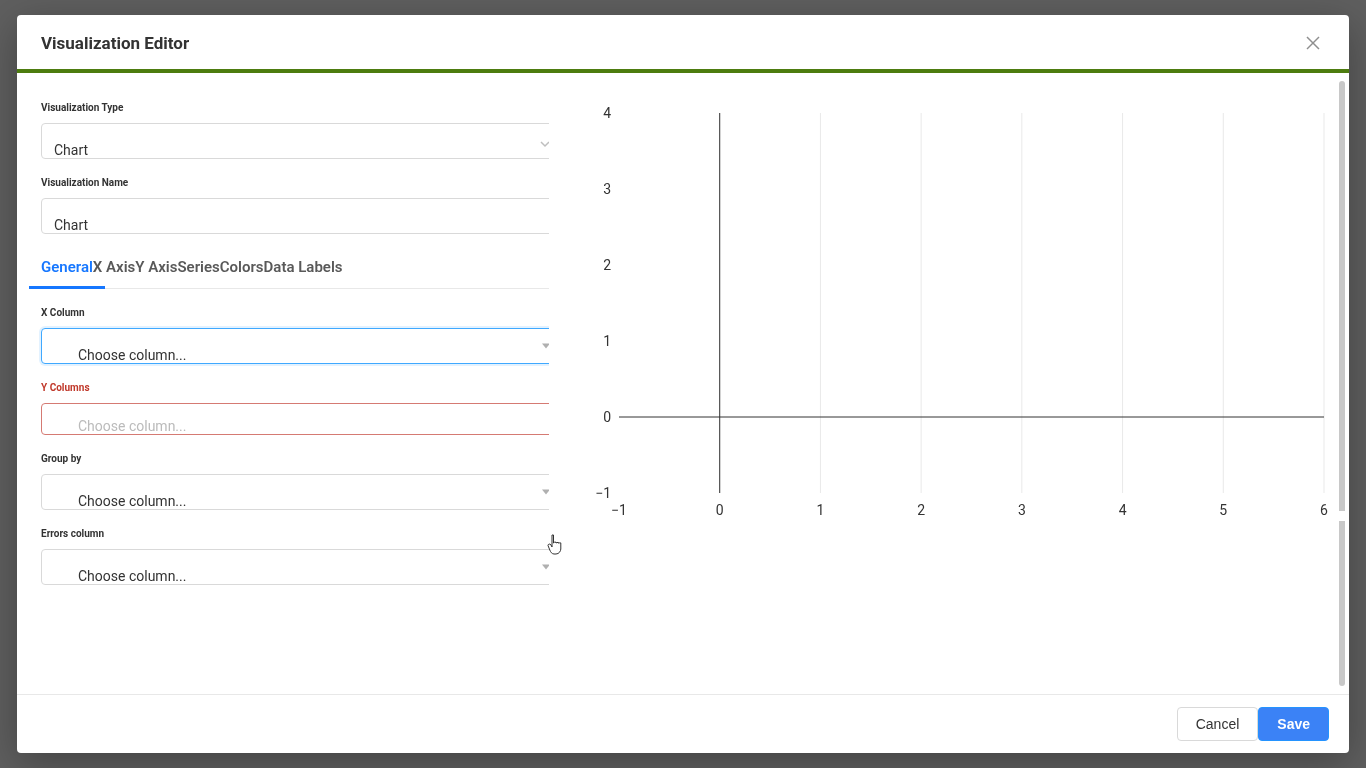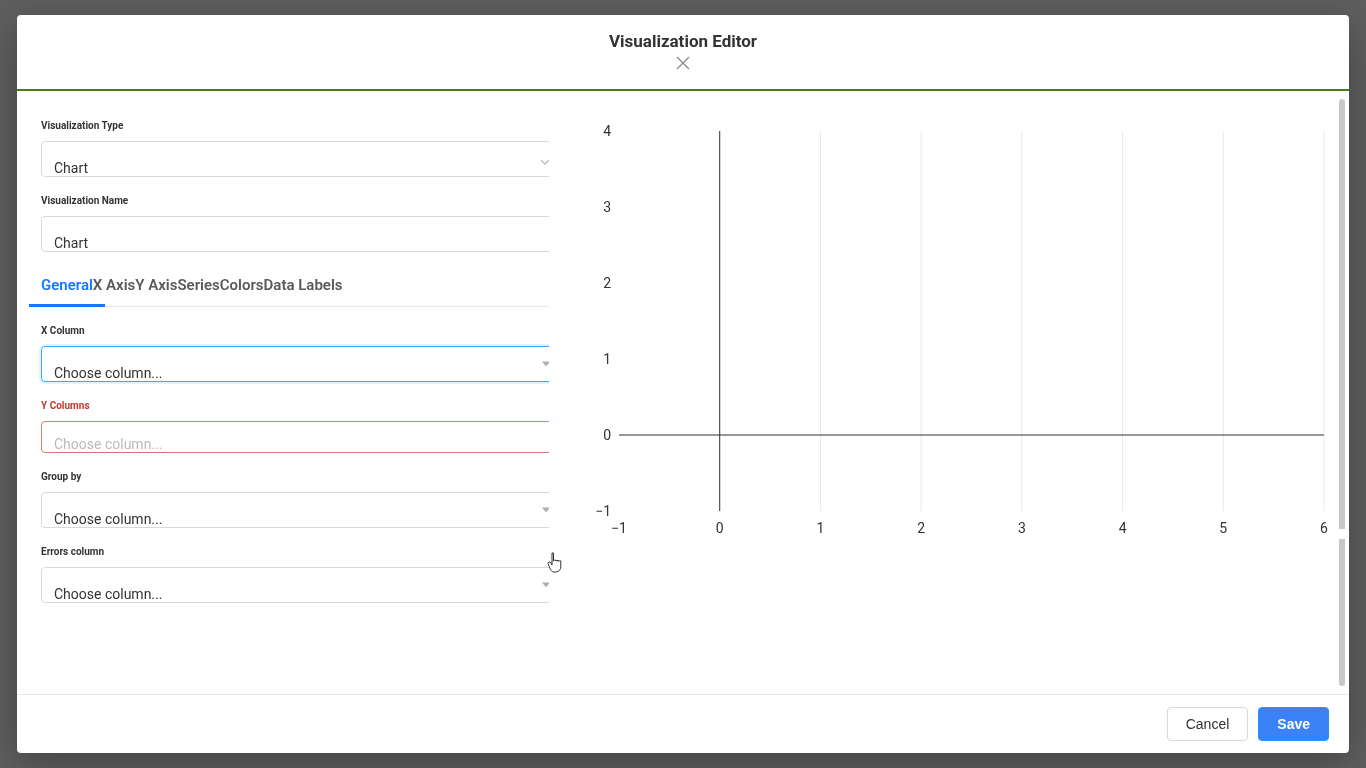--- a/index.html
+++ b/index.html
@@ -11,25 +11,24 @@
     top: 15px; left: 17px; right: 17px; bottom: 15px;
     background: #fff;
     border-radius: 4px;
     display: flex;
     flex-direction: column;
     box-shadow: 0 10px 40px rgba(0,0,0,0.3);
   }
 
   .modal-header {
     padding: 16px 24px 14px 24px;
-    border-bottom: 2px solid #4d7c0f;
+    border-bottom: 4px solid #4d7c0f;
     display: flex;
     align-items: center;
     justify-content: space-between;
-    flex-direction: column;
   }
   .modal-title { font-size: 17px; font-weight: 700; color: #333; }
   .close-btn { width: 24px; height: 24px; display: flex; align-items: center; justify-content: center; cursor: pointer; color: #999; font-size: 18px; }
   .close-btn svg { width: 14px; height: 14px; stroke: #8f8f8f; stroke-width: 1.5; }
 
   .modal-body {
     flex: 1;
     display: flex;
     overflow: hidden;
     position: relative;
@@ -72,21 +71,21 @@
     display: flex;
     align-items: flex-end;
     padding: 0 12px;
     font-size: 14px;
     color: #333;
     position: relative;
     cursor: pointer;
   }
   .select-box.focused { border-color: #40a9ff; box-shadow: 0 0 0 2px rgba(24,144,255,0.12); }
   .select-box.error { border-color: #d57a73; }
-  .select-box .placeholder { color: #333; }
+  .select-box .placeholder { color: #333; margin-left: 24px; }
   .select-box.error .placeholder { color: #bbb; }
   .input-box { cursor: text; }
 
   .caret {
     position: absolute;
     right: 10px;
     top: 50%;
     transform: translateY(-50%);
     width: 0; height: 0;
     border-left: 4px solid transparent;
@@ -140,21 +139,20 @@
   .chart-area svg { width: 100%; height: 100%; overflow: visible; }
   .axis-line { stroke: #333; stroke-width: 1; }
   .grid-line { stroke: #e9e9e9; stroke-width: 1; }
   .tick-label { font-size: 14px; fill: #333; }
 
   .modal-footer {
     border-top: 1px solid #e8e8e8;
     padding: 12px 20px;
     display: flex;
     justify-content: flex-end;
-    gap: 10px;
   }
   .btn {
     height: 34px;
     padding: 0 18px;
     border-radius: 4px;
     font-size: 14px;
     font-weight: 500;
     cursor: pointer;
     display: inline-flex;
     align-items: center;

